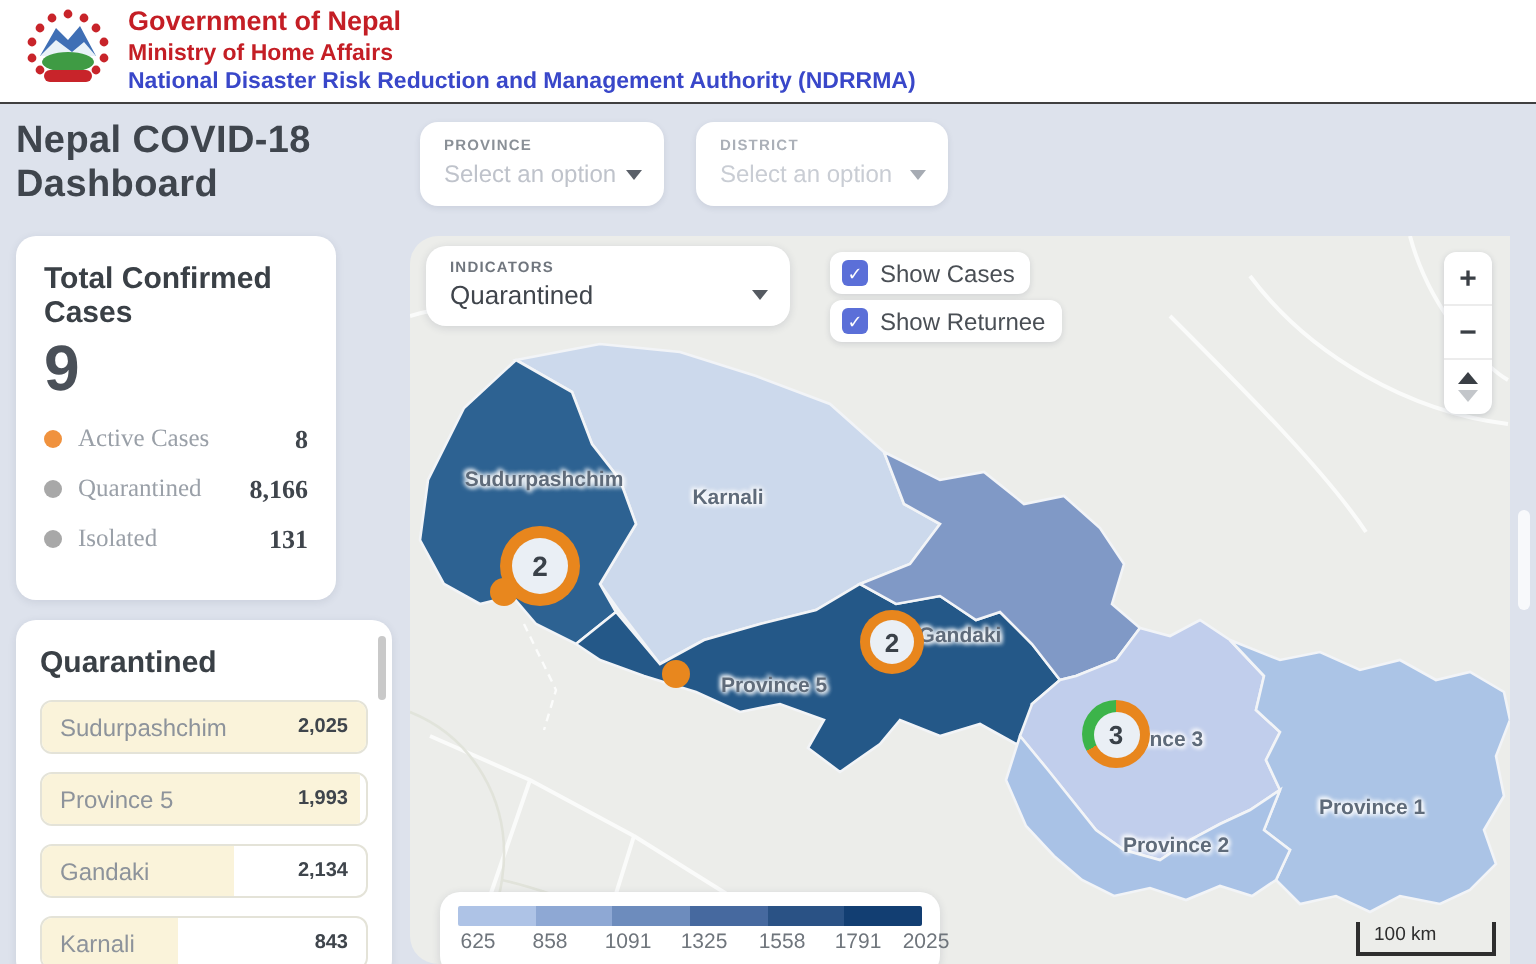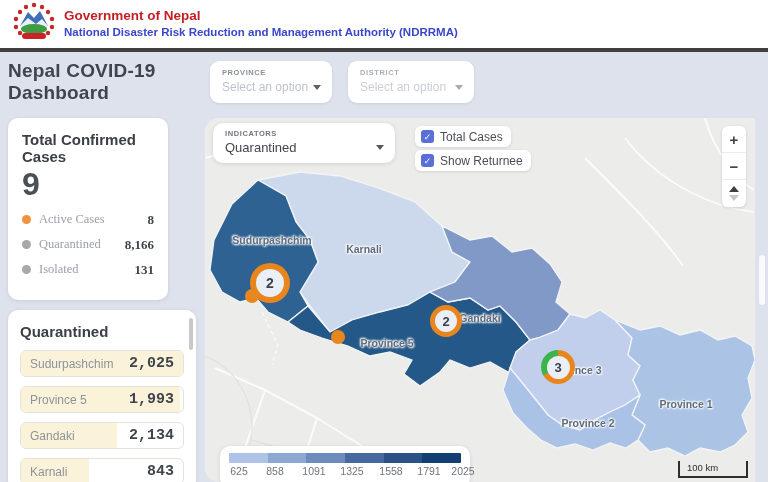--- a/index.html
+++ b/index.html
@@ -1,21 +1,21 @@
 <!DOCTYPE html>
 <html><head>
 <meta charset="utf-8">
 <style>
   * { margin:0; padding:0; box-sizing:border-box; }
   html,body { width:768px; height:482px; overflow:hidden; }
   body { font-family:"Liberation Sans", sans-serif; background:#dde2ec; position:relative; }
 
   
   .app-header { position:absolute; left:0; top:0; width:768px; height:52px; background:#ffffff;
-    border-bottom:4px solid #404040; display:flex; align-items:center; padding-left:12px; }
+    border-bottom:1px solid #404040; display:flex; align-items:center; padding-left:12px; }
   .logo { width:44px; height:44px; flex:0 0 44px; }
   .hdr-text { margin-left:8px; line-height:1.25; }
   .hdr-line1 { color:#c41e25; font-weight:bold; font-size:13.5px; }
   .hdr-line2 { color:#c41e25; font-weight:bold; font-size:11.5px; }
   .hdr-line3 { color:#3947c9; font-weight:bold; font-size:11.5px; }
 
   
   .page-title { position:absolute; left:8px; top:60px; font-size:19px; font-weight:800;
     color:#3f454d; line-height:22px; letter-spacing:.2px; }
 
@@ -42,21 +42,21 @@
   .stat-label { font-size:12.5px; color:#9aa0a8; flex:1; }
   .stat-value { font-size:13px; font-weight:bold; color:#3f454c; }
 
   .quar-card { left:8px; top:310px; width:188px; height:180px; padding:13px 12px; }
   .quar-title { font-size:15px; font-weight:800; color:#3a4046; margin-bottom:10px; }
   .quar-row { position:relative; height:27px; border:1px solid #e4e3d8; border-radius:6px;
     margin-bottom:9px; overflow:hidden; background:#fff; }
   .quar-fill { position:absolute; left:0; top:0; bottom:0; background:#faf3da; }
   .quar-row-inner { position:absolute; inset:0; display:flex; align-items:center; padding:0 9px; }
   .quar-label { font-size:12px; color:#8d939b; flex:1; }
-  .quar-value { font-size:15px; font-weight:bold; color:#3f454c;font-family:Liberation Mono, monospace; }
+  .quar-value { font-size:10px; font-weight:bold; color:#3f454c; }
   .quar-scrollbar { position:absolute; right:3px; top:8px; width:4px; height:32px; border-radius:2px; background:#c9c9c9; }
 
   
   .map-panel { position:absolute; left:205px; top:118px; width:550px; height:364px;
     background:#ecedea; border-radius:14px 0 0 14px; overflow:hidden; }
   .map-svg { position:absolute; left:0; top:0; }
   .map-label { position:absolute; transform:translate(-50%,-50%); font-size:10.5px; font-weight:bold;
     color:#5f6b7a; white-space:nowrap;
     text-shadow:0 0 2px #fff, 0 0 3px #fff, 1px 1px 2px #fff, -1px -1px 2px #fff; }
 
@@ -130,26 +130,27 @@
       <circle cx="4" cy="25" r="2.2"></circle>
         <circle cx="8" cy="31" r="2.2"></circle>
     </g>
     <polygon points="8,24 16,10 22,16 28,9 36,24" fill="#3f6fb5"></polygon>
     <polygon points="8,24 16,16 24,22 30,17 36,24" fill="#e9f2f8"></polygon>
     <ellipse cx="22" cy="27" rx="13" ry="5" fill="#3f9b44"></ellipse>
     <rect x="10" y="31" width="24" height="6" rx="3" fill="#c8242a"></rect>
   </svg>
   <div class="hdr-text">
     <div class="hdr-line1">Government of Nepal</div>
+    <div class="hdr-line2">Ministry of Home Affairs</div>
     <div class="hdr-line3">National Disaster Risk Reduction and Management Authority (NDRRMA)</div>
   </div>
 </div>
 
 <div class="page-title">
-  <div>Nepal COVID-19</div>
+  <div>Nepal COVID-18</div>
   <div>Dashboard</div>
 </div>
 
 <div class="filter-card province">
   <div class="filter-label">PROVINCE</div>
   <div class="filter-value">Select an option</div>
   <div class="caret"></div>
 </div>
 <div class="filter-card district">
   <div class="filter-label">DISTRICT</div>
@@ -257,21 +258,21 @@
   <div class="map-dot" style="left:126px;top:212px"></div>
 
   <div class="indicator-card">
     <div class="indicator-label">INDICATORS</div>
     <div class="indicator-value">Quarantined</div>
     <div class="caret"></div>
   </div>
 
   <div class="toggle-pill cases">
     <span class="checkbox" style="background: rgb(91, 111, 216);">✓</span>
-    <span class="toggle-label">Total Cases</span>
+    <span class="toggle-label">Show Cases</span>
   </div>
   <div class="toggle-pill returnee">
     <span class="checkbox" style="background: rgb(91, 111, 216);">✓</span>
     <span class="toggle-label">Show Returnee</span>
   </div>
 
   <div class="zoom-ctrl">
     <div class="zoom-btn">+</div>
     <div class="zoom-btn">−</div>
     <div class="zoom-btn pitch">

